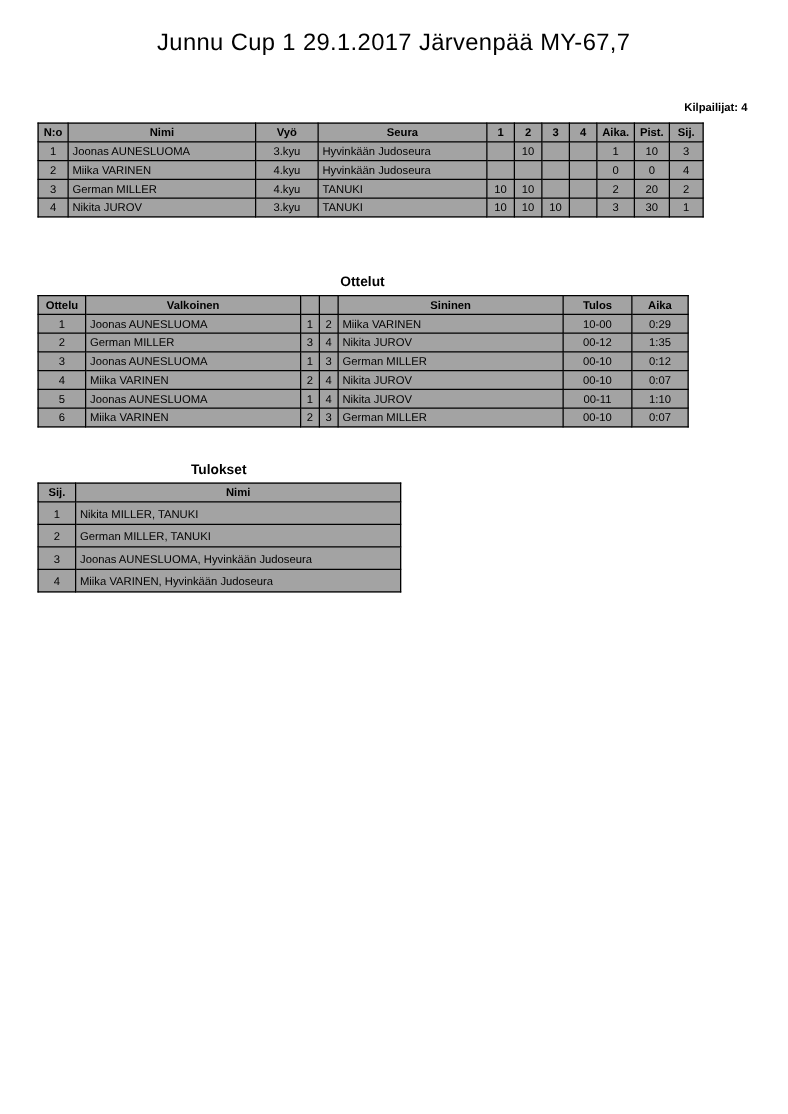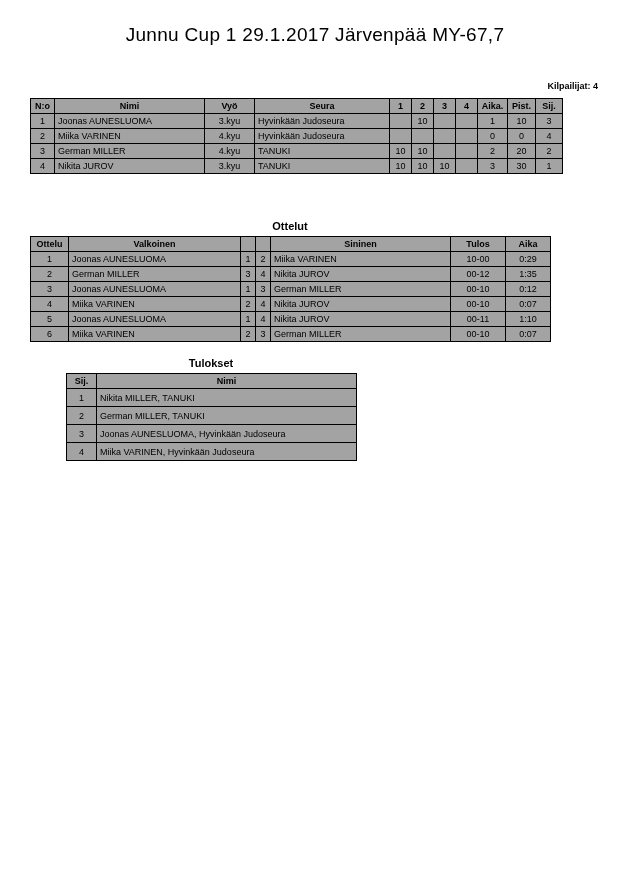--- a/index.html
+++ b/index.html
@@ -101,23 +101,22 @@
   #matches-table col.col-blue   { width: 180px; }
   #matches-table col.col-tulos  { width: 55px; }
   #matches-table col.col-aika   { width: 45px; }
   #matches-table td.score { text-align: center; }
   #matches-table td.result { text-align: center; }
 
   
   #results-wrap {
     position: absolute;
     left: 30px;
-    top: 333px;
+    top: 346px;
     width: 290px;
-    margin-left: 36px;
   }
   #results-title { width: 290px; }
   #results-table {
     margin-top: 4px;
     width: 290px;
     table-layout: fixed;
   }
   #results-table col.col-sij  { width: 30px; }
   #results-table col.col-name { width: 260px; }
   #results-table td { height: 18px; }

